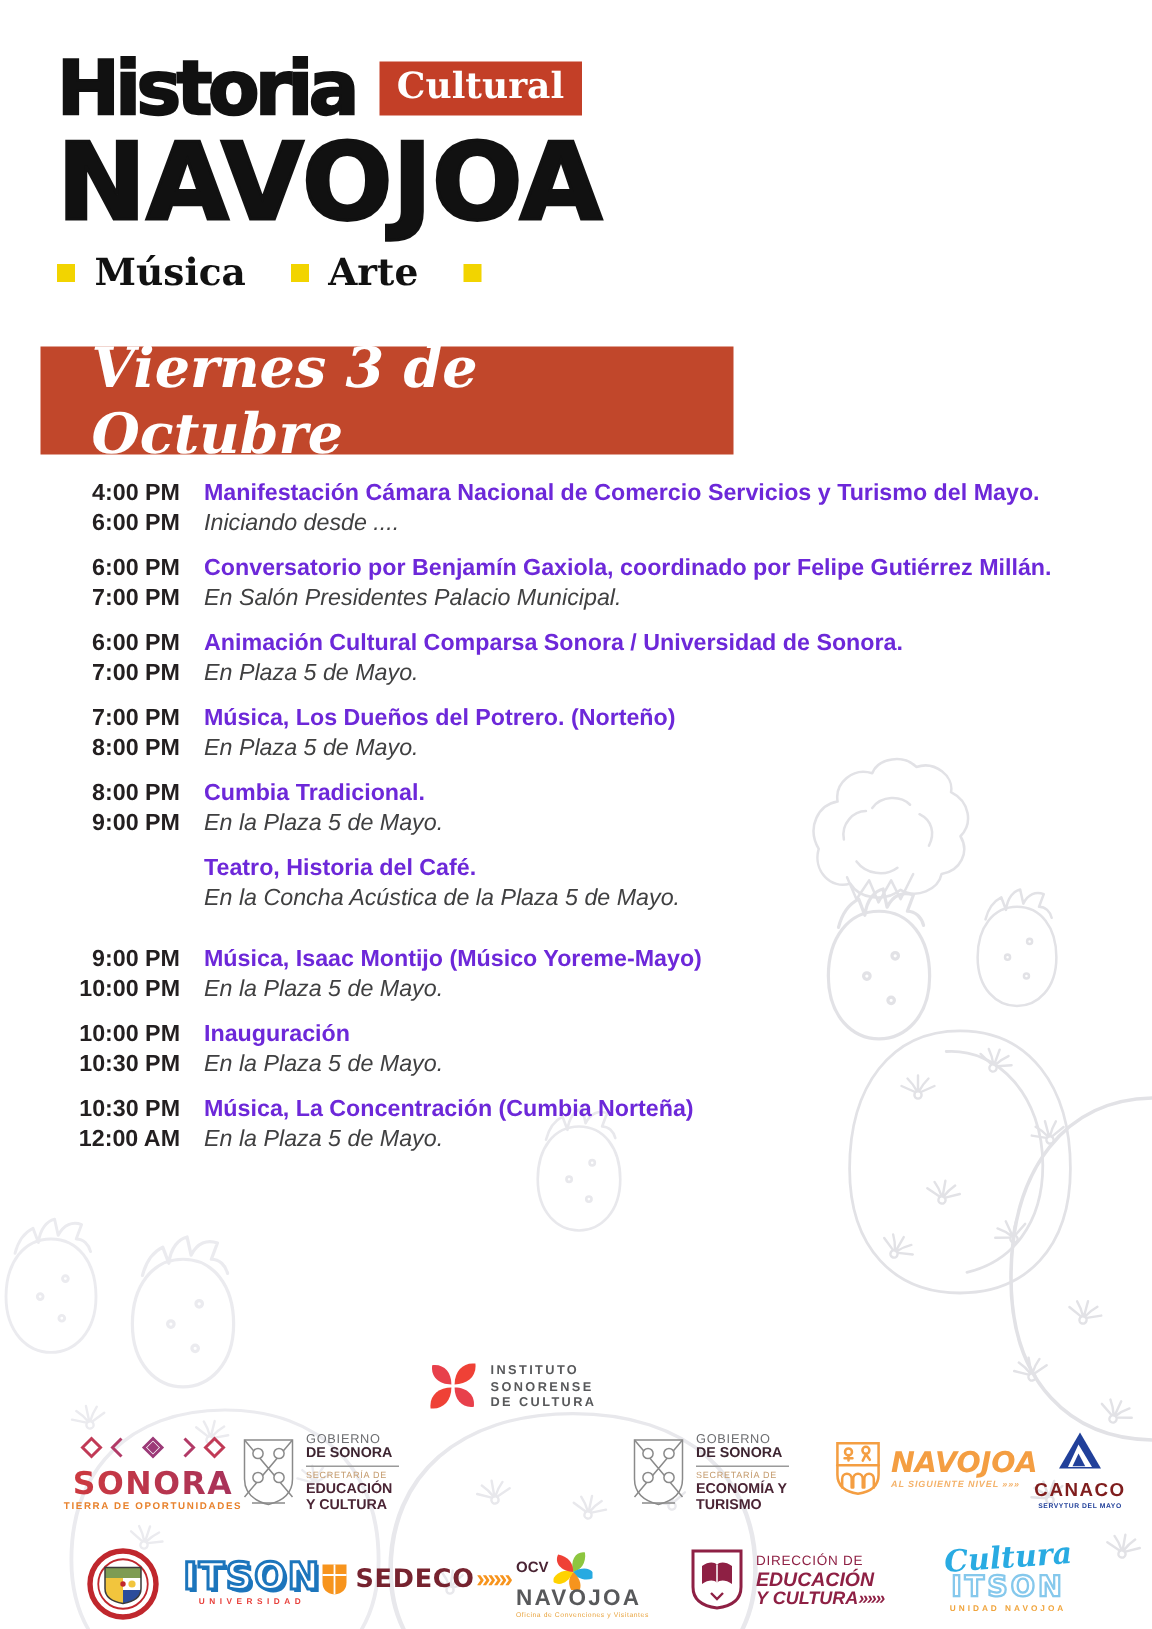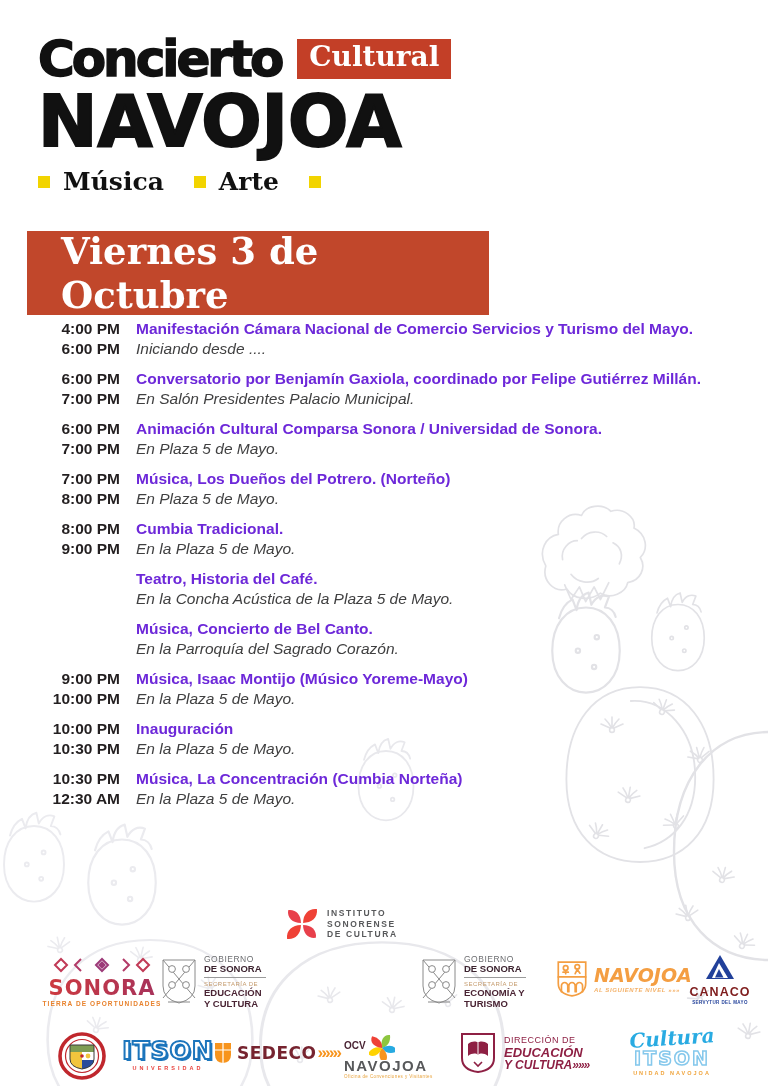--- a/index.html
+++ b/index.html
@@ -9,32 +9,32 @@
 
   
   .bg-art{position:absolute;left:0;top:0;z-index:0;}
 
   
   .brand{left:38px;top:34px;z-index:2;}
   .brand-line1{display:flex;align-items:center;}
   .festival{font-family:"DejaVu Sans",sans-serif;font-weight:bold;font-size:50px;
             letter-spacing:-3px;color:#111;-webkit-text-stroke:1.5px #111;line-height:1;}
   .cultural-badge{margin-left:16px;background:#C33F27;color:#fff;
-            font-family:"DejaVu Serif",serif;font-weight:bold;font-size:28px;
+            font-family:"DejaVu Serif",serif;font-weight:bold;font-size:24px;
             padding:3px 12px 6px 12px;line-height:1.1;}
   .city{font-family:"DejaVu Sans",sans-serif;font-weight:bold;font-size:71px;
         letter-spacing:0px;color:#111;-webkit-text-stroke:2px #111;line-height:1;margin-top:2px;}
   .tags{display:flex;align-items:center;margin-top:10px;}
   .tag{display:flex;align-items:center;margin-right:30px;}
   .tag .sq{width:12px;height:12px;background:#F2D400;margin-right:13px;}
   .tag .lbl{font-family:"DejaVu Serif",serif;font-weight:bold;font-size:25px;color:#111;}
 
   
-  .banner{left:27px;top:231px;width:462px;height:84px;background:#C1472B;z-index:2;
-          display:flex;align-items:center;}
+  .banner{left:27px;top:231px;width:462px;height:72px;background:#C1472B;z-index:2;
+          display:flex;align-items:center;font-style:italic;}
   .banner .txt{color:#fff;font-family:"DejaVu Serif",serif;font-weight:bold;
                font-size:37px;padding-left:34px;}
 
   
   .schedule{left:50px;top:319px;width:652px;z-index:2;}
   .row{display:flex;margin-bottom:11px;}
   .time{width:70px;text-align:right;font-weight:bold;font-size:15.5px;line-height:19.5px;
         color:#231f20;flex-shrink:0;}
   .time span{display:block;}
   .desc{margin-left:16px;flex:1;}
@@ -180,21 +180,21 @@
         <use href="#sp" transform="translate(60,950) rotate(-12)"></use>
         <use href="#sp" transform="translate(140,960) rotate(14)"></use>
         <use href="#sp" transform="translate(210,990) rotate(-8)"></use>
         <use href="#sp" transform="translate(96,1030) rotate(18)"></use>
       </g>
     </g>
   </svg>
 
   <div class="abs brand">
     <div class="brand-line1">
-      <div class="festival">Concierto</div>
+      <div class="festival">Historia</div>
       <div class="cultural-badge">Cultural</div>
     </div>
     <div class="city">NAVOJOA</div>
     <div class="tags">
       <div class="tag">
         <span class="sq"></span>
         <span class="lbl">Música</span>
       </div>
       <div class="tag">
         <span class="sq"></span>
@@ -276,24 +276,20 @@
         <div class="ttl">Teatro, Historia del Café.</div>
         <div class="loc">En la Concha Acústica de la Plaza 5 de Mayo.</div>
       </div>
     </div>
 
     <div class="row">
       <div class="time">
         <span></span>
         <span></span>
       </div>
-      <div class="desc">
-        <div class="ttl">Música, Concierto de Bel Canto.</div>
-        <div class="loc">En la Parroquía del Sagrado Corazón.</div>
-      </div>
     </div>
 
     <div class="row">
       <div class="time">
         <span>9:00 PM</span>
         <span>10:00 PM</span>
       </div>
       <div class="desc">
         <div class="ttl">Música, Isaac Montijo (Músico Yoreme-Mayo)</div>
         <div class="loc">En la Plaza 5 de Mayo.</div>
@@ -307,21 +303,21 @@
       </div>
       <div class="desc">
         <div class="ttl">Inauguración</div>
         <div class="loc">En la Plaza 5 de Mayo.</div>
       </div>
     </div>
 
     <div class="row">
       <div class="time">
         <span>10:30 PM</span>
-        <span>12:30 AM</span>
+        <span>12:00 AM</span>
       </div>
       <div class="desc">
         <div class="ttl">Música, La Concentración (Cumbia Norteña)</div>
         <div class="loc">En la Plaza 5 de Mayo.</div>
       </div>
     </div>
 
   </div>
 
   <div class="abs logo sonora">

